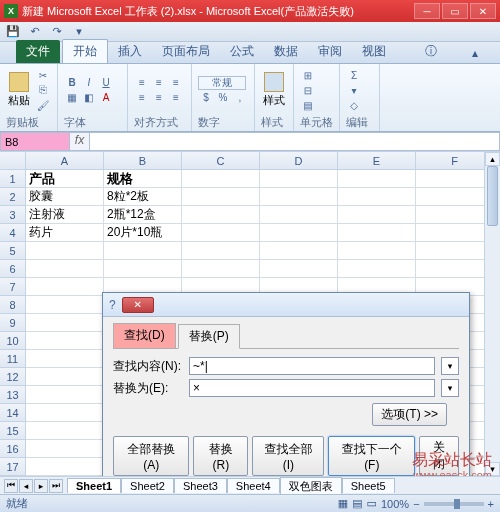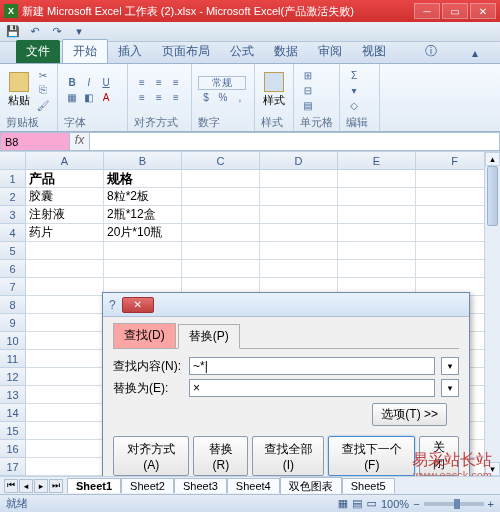--- a/index.html
+++ b/index.html
@@ -425,21 +425,21 @@
     </div>
     <div class="dfield">
       <label>替换为(E):</label>
       <input class="dinput" value="×" style="">
       <div class="dsel">▾</div>
     </div>
     <div class="dlg-opts">
       <button class="dbtn">选项(T) &gt;&gt;</button>
     </div>
     <div class="dlg-btns">
-      <button class="dbtn">对齐方式(A)</button>
+      <button class="dbtn">全部替换(A)</button>
       <button class="dbtn">替换(R)</button>
       <button class="dbtn">查找全部(I)</button>
       <button class="dbtn focus">查找下一个(F)</button>
       <button class="dbtn">关闭</button>
     </div>
   </div>
 </div>
 
 <div class="watermark">
   <div>易采站长站</div>

